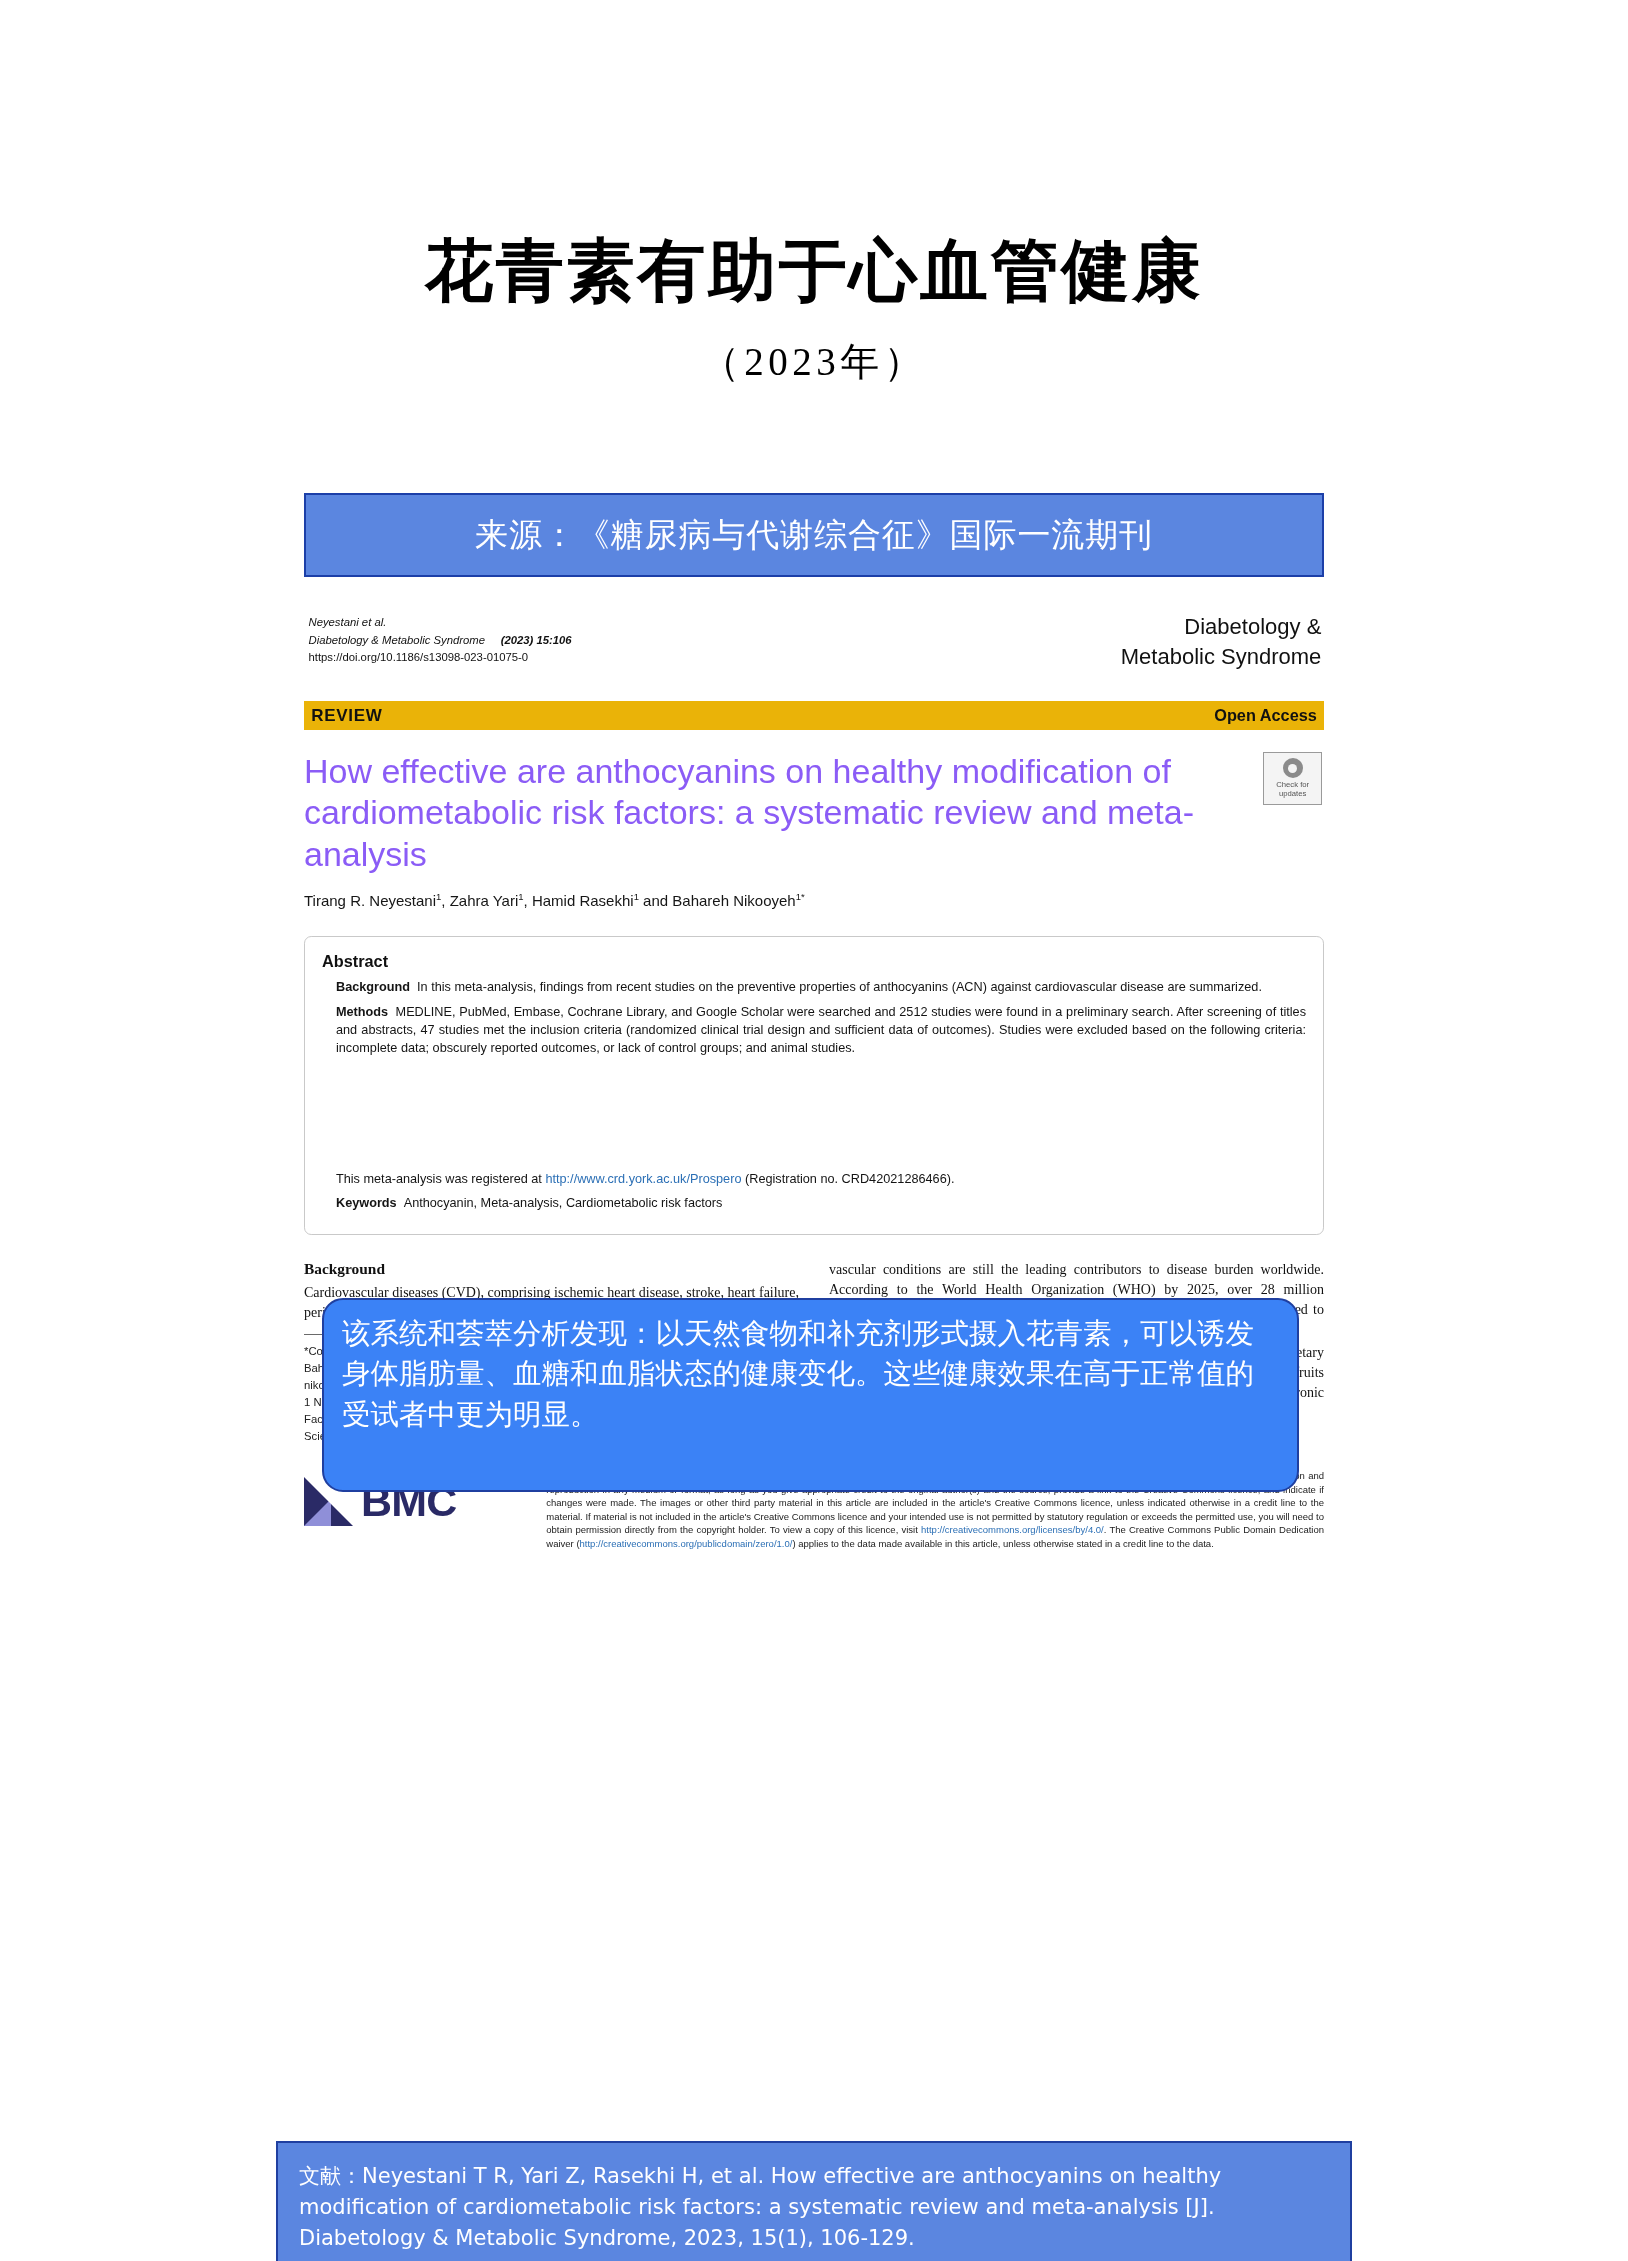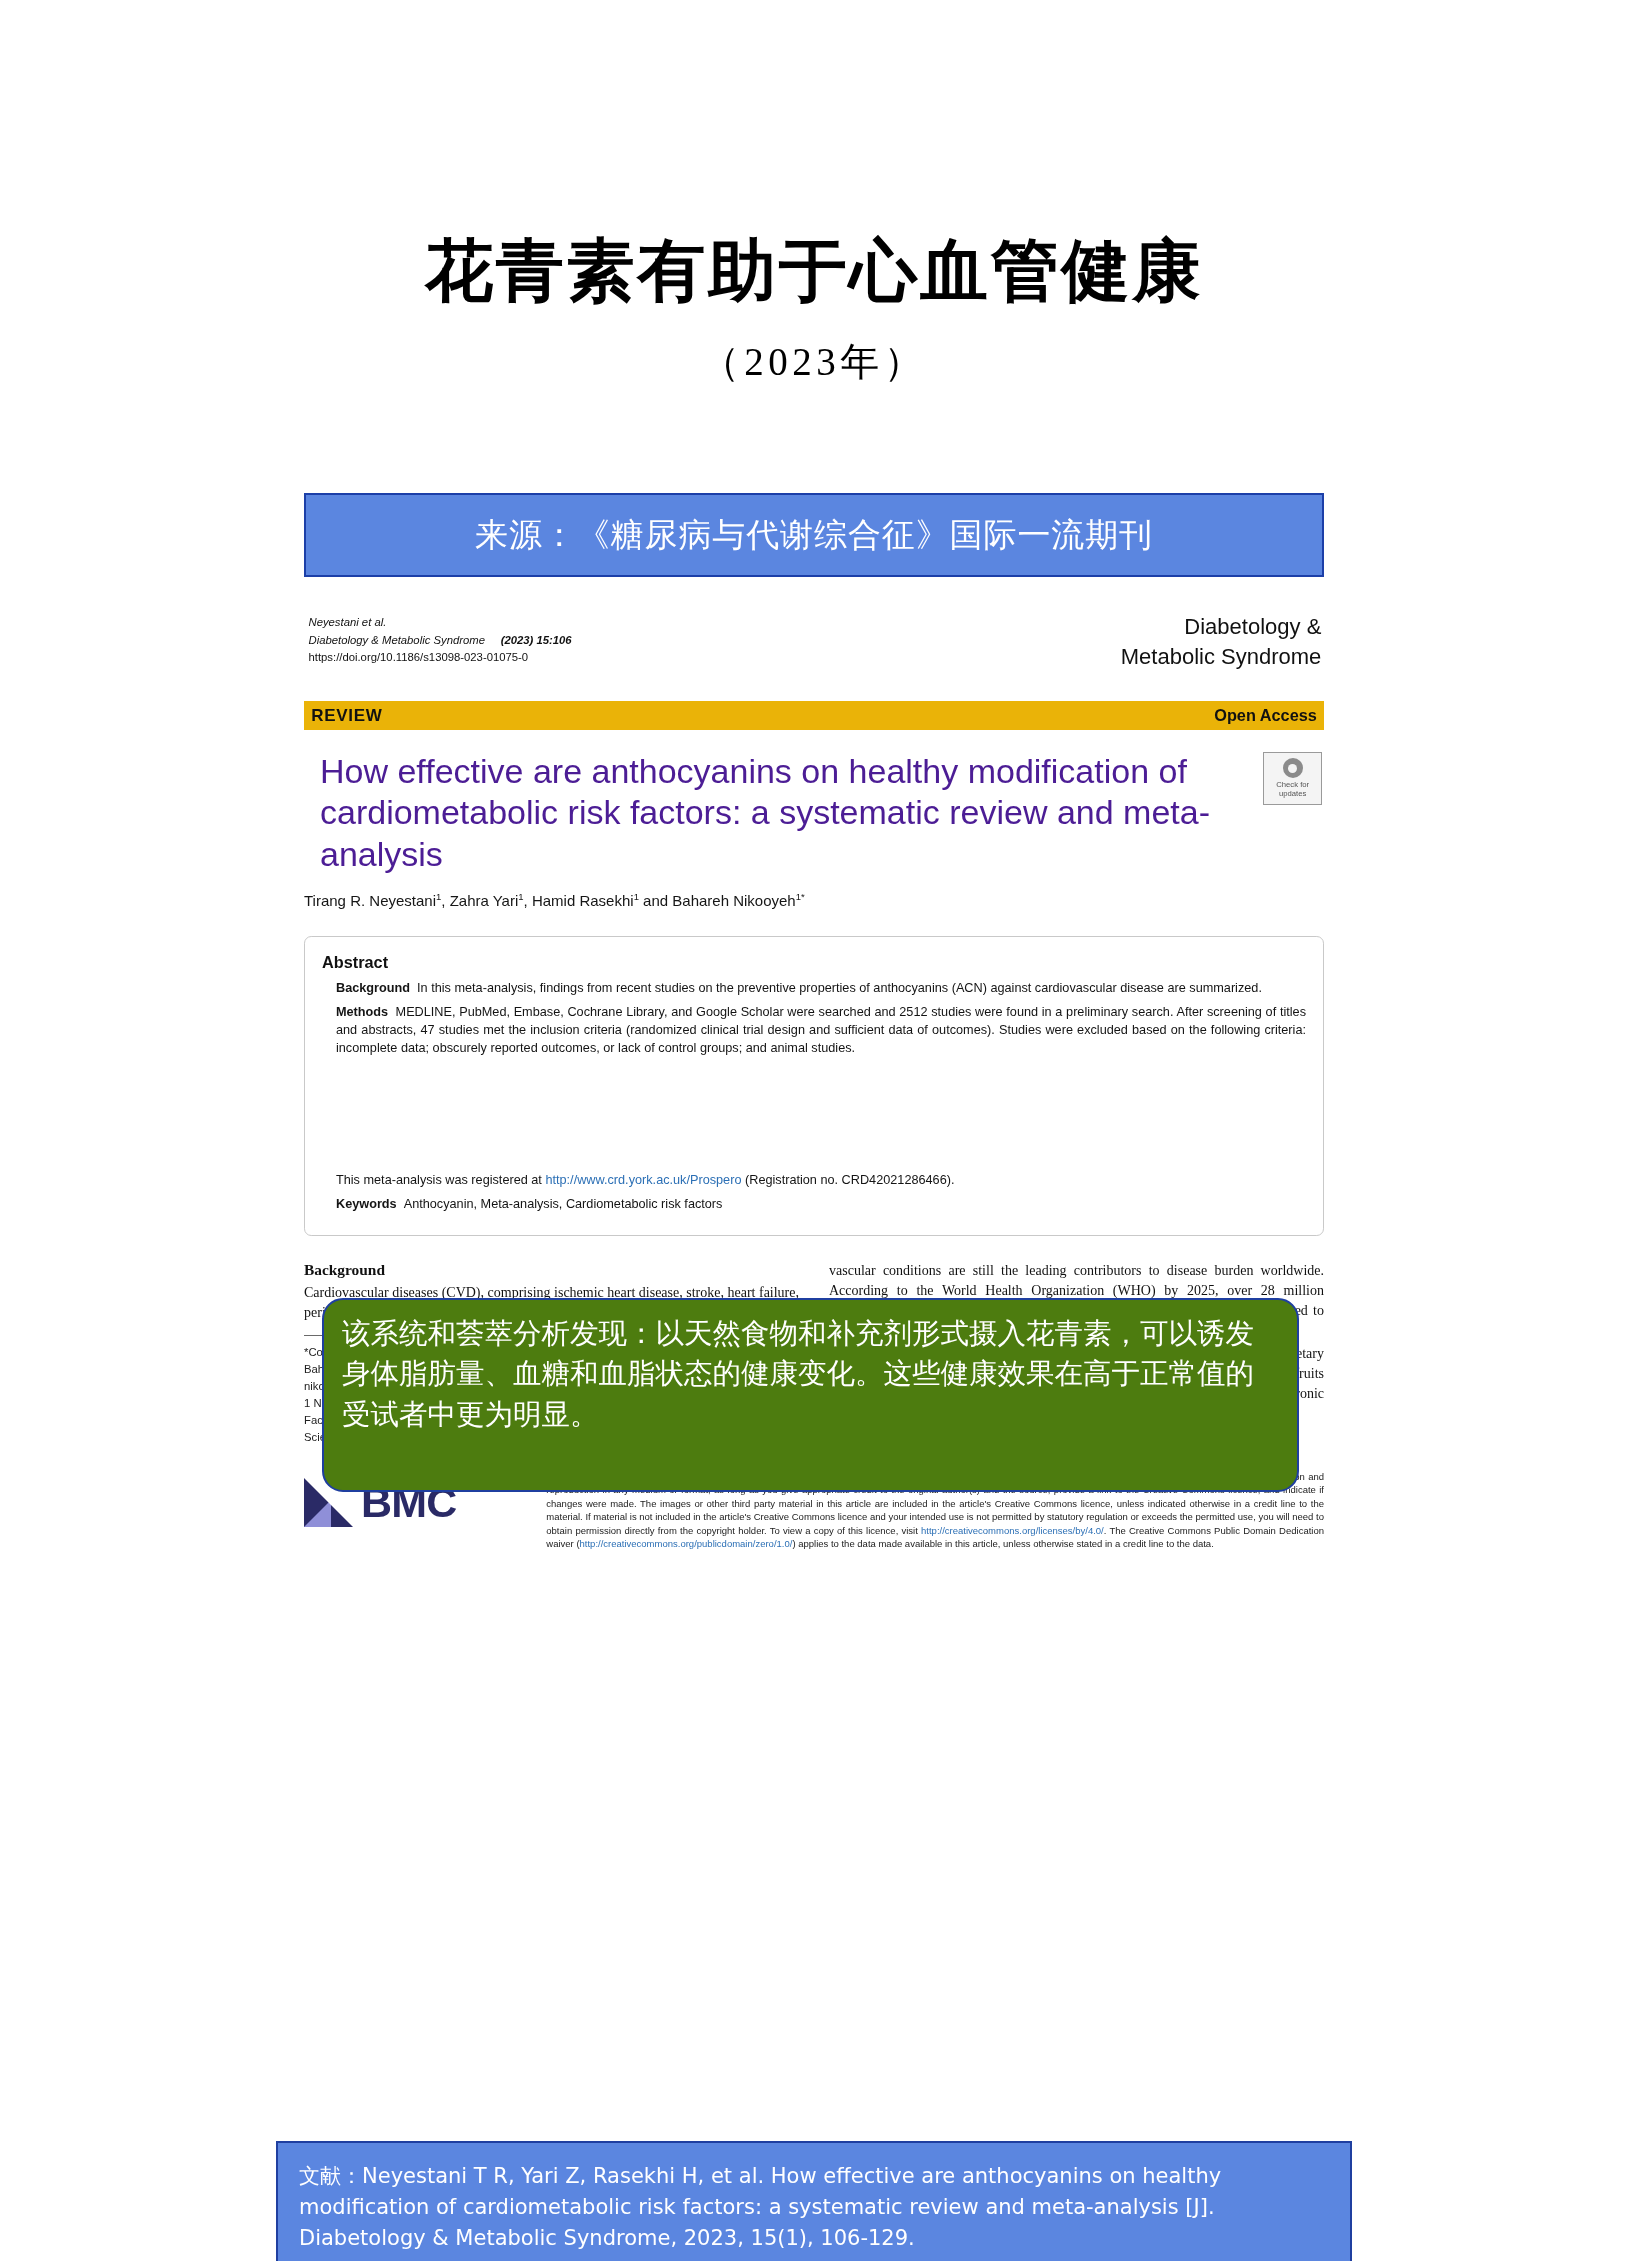--- a/index.html
+++ b/index.html
@@ -118,23 +118,23 @@
   }
 
   .title-block {
     position: relative;
     margin-top: 21px;
     padding-right: 86px;
   }
   .paper-title {
     font-size: 34px;
     line-height: 1.22;
-    color: #4c1d95;
+    color: #8b5cf6;
     font-weight: normal;
-    margin: 16px;
+    margin: 0;
   }
   .crossmark {
     position: absolute;
     right: 1.8px; top: 0.9px;
     width: 59px; height: 53px;
     border: 0.9px solid #9a9a9a;
     background: #f4f4f4;
     box-sizing: border-box;
     text-align: center;
   }
@@ -191,21 +191,21 @@
   }
   .abstract p b { font-weight: bold; }
   .abstract a { color: #2b6fb5; text-decoration: none; }
 
   
   .callout {
     position: absolute;
     left: 322px; top: 1298px;
     width: 977px;
     height: 194px;
-    background: #4d7c0f;
+    background: #3b82f6;
     border: 2.7px solid #1f3fa0;
     border-radius: 21px;
     box-sizing: border-box;
     padding: 13.6px 18px;
   }
   .callout p {
     margin: 0;
     font-family: "DejaVu Sans", sans-serif;
     font-size: 28.5px;
     line-height: 1.42;

